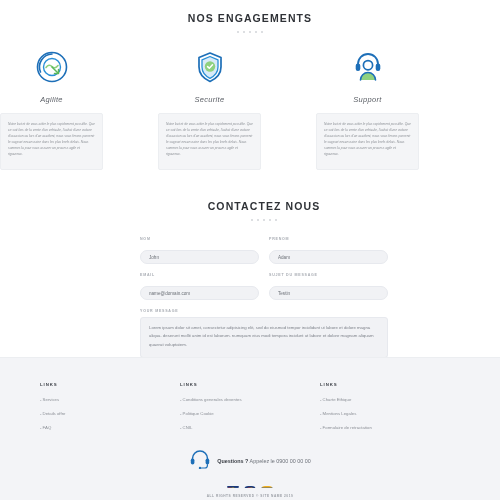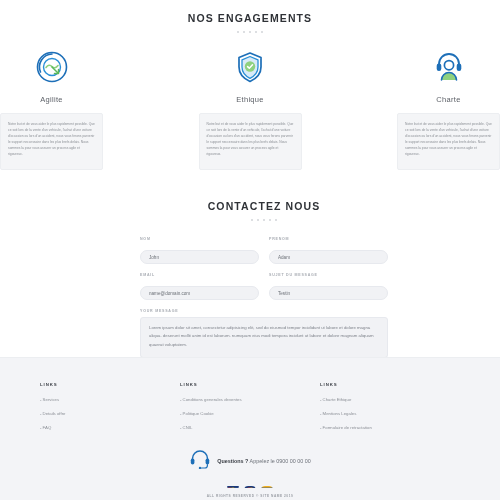--- a/index.html
+++ b/index.html
@@ -25,22 +25,22 @@
     display: flex; justify-content: space-between; align-items: center;
   }
   .dot-divider i {
     width: 2px; height: 2px; border-radius: 50%;
     background: #d2d4d8; display: block;
   }
 
   
   .engagements { padding-top: 12px; }
   .eng-row {
-    display: flex; justify-content: space-between;
-    gap: 55px; margin-top: 14px;
+    display: flex; justify-content: flex-start;
+    gap: 55px; margin-top: 14px; font-style: italic;
   }
   .eng-col { width: 103px; display: flex; flex-direction: column; align-items: center; }
   .eng-icon { height: 40px; display: flex; align-items: center; justify-content: center; }
   .eng-name {
     margin-top: 8px;
     font-size: 7.5px; color: #5b5f66; letter-spacing: .3px;
   }
   .eng-card {
     margin-top: 9px;
     width: 103px; min-height: 57px;
@@ -189,38 +189,38 @@
       <div class="eng-col">
         <div class="eng-icon">
           <svg width="34" height="34" viewBox="0 0 34 34">
             <path d="M17 3 L28 7.5 V17 C28 24 22.5 29 17 31.5 C11.5 29 6 24 6 17 V7.5 Z" fill="none" stroke="#1d6fb8" stroke-width="1.7" stroke-linejoin="round"></path>
             <path d="M17 6.5 L25 9.8 V17 C25 22.4 21 26.3 17 28.3 C13 26.3 9 22.4 9 17 V9.8 Z" fill="#2a8fd6" opacity="0.18"></path>
             <path d="M17 6.5 L25 9.8 V17 C25 22.4 21 26.3 17 28.3 C13 26.3 9 22.4 9 17 V9.8 Z" fill="none" stroke="#2a8fd6" stroke-width="1.3" stroke-linejoin="round"></path>
             <circle cx="17" cy="16.5" r="5.2" fill="#8fd17f"></circle>
             <path d="M14.6 16.6 L16.3 18.3 L19.5 14.8" fill="none" stroke="#ffffff" stroke-width="1.5" stroke-linecap="round" stroke-linejoin="round"></path>
           </svg>
         </div>
-        <div class="eng-name">Ethique</div>
+        <div class="eng-name">Securite</div>
         <div class="eng-card">
           <p>Notre but et de vous aider le plus rapidement possible. Que ce soit lors de la vente d'un vehicule, l'achat d'une voiture d'occasion ou lors d'un accident, nous vous ferons parvenir le support neccessaire dans les plus brefs delais. Nous sommes la pour vous assurer un process agile et rigoureux.</p>
         </div>
       </div>
 
       <div class="eng-col">
         <div class="eng-icon">
           <svg width="34" height="34" viewBox="0 0 34 34">
             <path d="M7 16.5 V14 A10 10 0 0 1 27 14 V16.5" fill="none" stroke="#1d6fb8" stroke-width="1.8" stroke-linecap="round"></path>
             <rect x="4.7" y="13.5" width="4.6" height="7.5" rx="2.2" fill="#1d6fb8"></rect>
             <rect x="24.7" y="13.5" width="4.6" height="7.5" rx="2.2" fill="#1d6fb8"></rect>
             <circle cx="17" cy="15.2" r="4.6" fill="none" stroke="#1d6fb8" stroke-width="1.7"></circle>
             <path d="M9.5 30 A7.5 7.5 0 0 1 24.5 30 Z" fill="#8fd17f"></path>
             <path d="M9.5 30 A7.5 7.5 0 0 1 24.5 30" fill="none" stroke="#1d6fb8" stroke-width="1.6" stroke-linecap="round"></path>
           </svg>
         </div>
-        <div class="eng-name">Charte</div>
+        <div class="eng-name">Support</div>
         <div class="eng-card">
           <p>Notre but et de vous aider le plus rapidement possible. Que ce soit lors de la vente d'un vehicule, l'achat d'une voiture d'occasion ou lors d'un accident, nous vous ferons parvenir le support neccessaire dans les plus brefs delais. Nous sommes la pour vous assurer un process agile et rigoureux.</p>
         </div>
       </div>
 
     </div>
   </section>
 
   <section class="contact">
     <div class="section-head">

